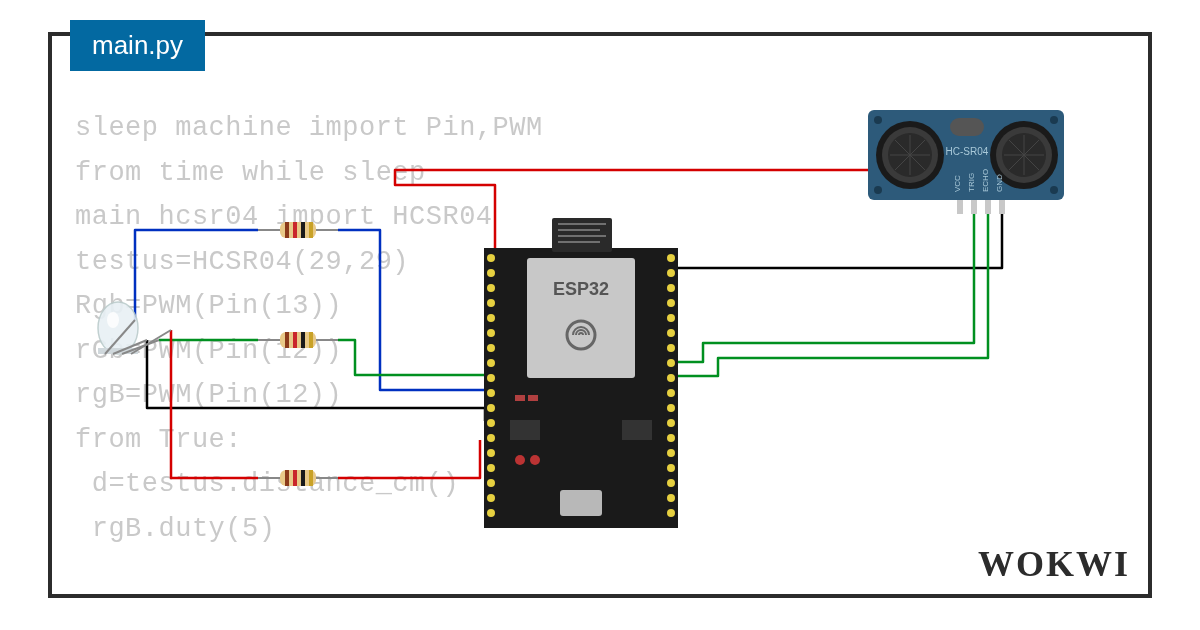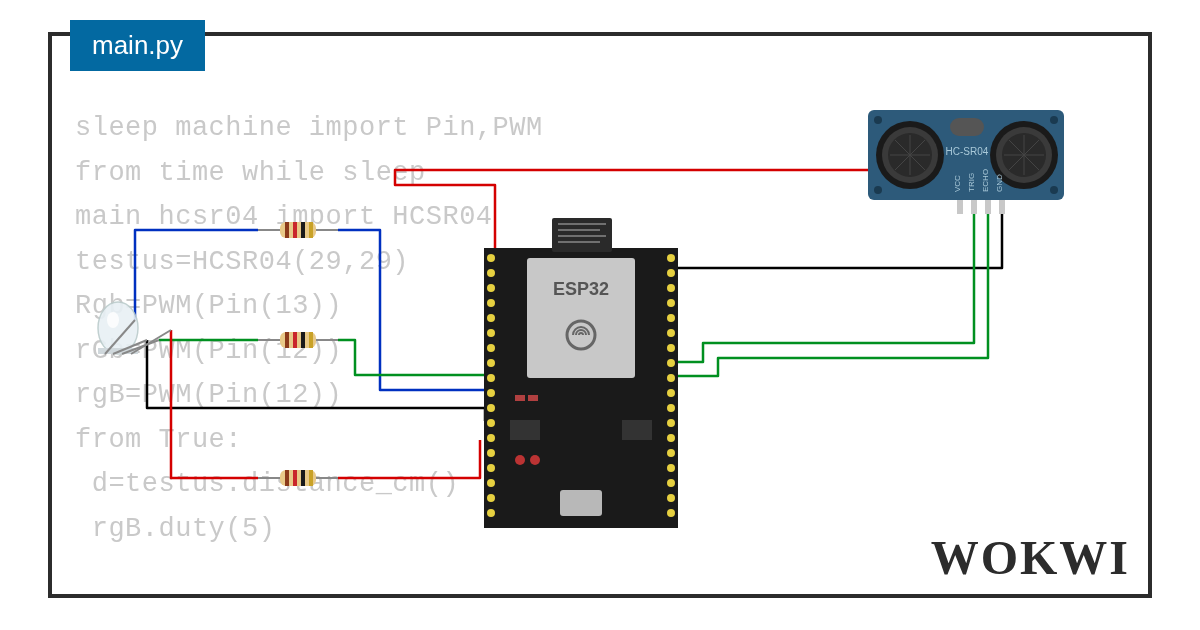--- a/index.html
+++ b/index.html
@@ -39,21 +39,21 @@
       line-height: 1.65;
       color: #c9c9c9;
       font-family: 'Courier New', monospace;
       letter-spacing: 0.5px;
       z-index: 1;
     }
     .brand {
       position: absolute;
       right: 70px;
       bottom: 45px;
-      font-size: 48px;
+      font-size: 36px;
       font-weight: bold;
       color: #2c2c2c;
       font-family: Georgia, serif;
       letter-spacing: 2px;
       z-index: 20;
     }
     .circuit {
       position: absolute;
       left: 0;
       top: 0;

